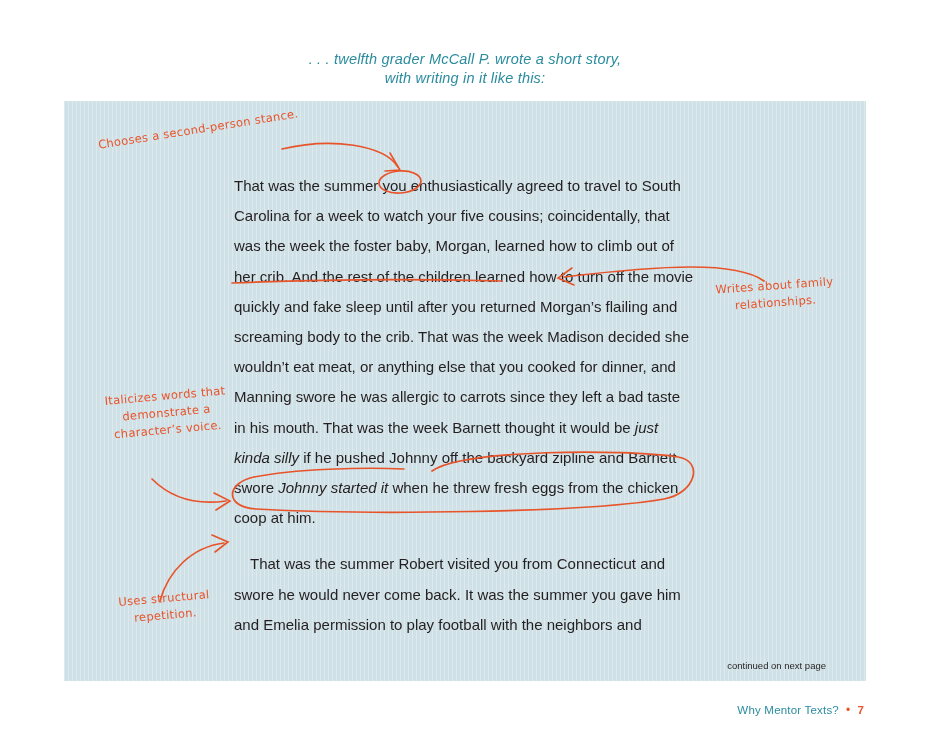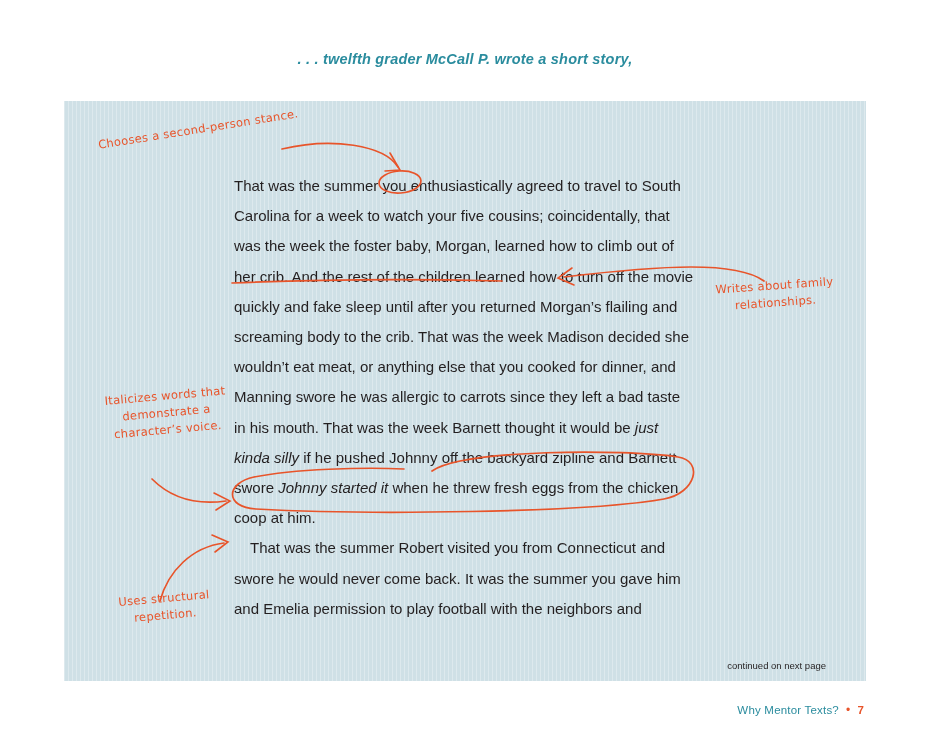--- a/index.html
+++ b/index.html
@@ -17,21 +17,21 @@
 
   
   .intro {
     position: absolute;
     left: 0;
     top: 50px;
     width: 930px;
     text-align: center;
     color: #2a8c9e;
     font-style: italic;
-    font-weight: bold;
+    font-weight: normal;
     font-size: 14.5px;
     line-height: 19px;
     letter-spacing: 0.2px;
   }
   .intro .l2 { display:block; }
 
   
   .panel {
     position: absolute;
     left: 64px;
@@ -54,21 +54,21 @@
     position: absolute;
     left: 170px;
     top: 70px;
     width: 460px;
     color: #231f20;
     font-size: 15px;
     line-height: 30.2px;
     text-align: left;
   }
   .story p { margin: 0; }
-  .story p + p { text-indent: 16px; }
+  .story p + p { text-indent: 16px; margin-top: 16px; }
   .story i { font-style: italic; }
 
   .continued {
     position: absolute;
     right: 40px;
     bottom: 10px;
     font-size: 9.5px;
     color: #231f20;
   }
 
@@ -141,20 +141,21 @@
   .footer .pg {
     color: #e8542a;
     font-weight: bold;
   }
 </style>
 </head>
 <body>
 
 <div class="intro">
   <span>. . . twelfth grader McCall P. wrote a short story,</span>
+  <span class="l2">with writing in it like this:</span>
 </div>
 
 <div class="panel">
 
   <div class="story">
     <p><span>That was the summer you enthusiastically agreed to travel to South Carolina for a week to watch your five cousins; coincidentally, that was the week the foster baby, Morgan, learned how to climb out of her crib. And the rest of the children learned how to turn off the movie quickly and fake sleep until after you returned Morgan’s flailing and screaming body to the crib. That was the week Madison decided she wouldn’t eat meat, or anything else that you cooked for dinner, and Manning swore he was allergic to carrots since they left a bad taste in his mouth. That was the week Barnett thought it would be </span><i>just kinda silly</i><span> if he pushed Johnny off the backyard zipline and Barnett swore </span><i>Johnny started it</i><span> when he threw fresh eggs from the chicken coop at him.</span></p>
     <p>That was the summer Robert visited you from Connecticut and swore he would never come back. It was the summer you gave him and Emelia permission to play football with the neighbors and</p>
   </div>
 
   <div class="continued">continued on next page</div>

